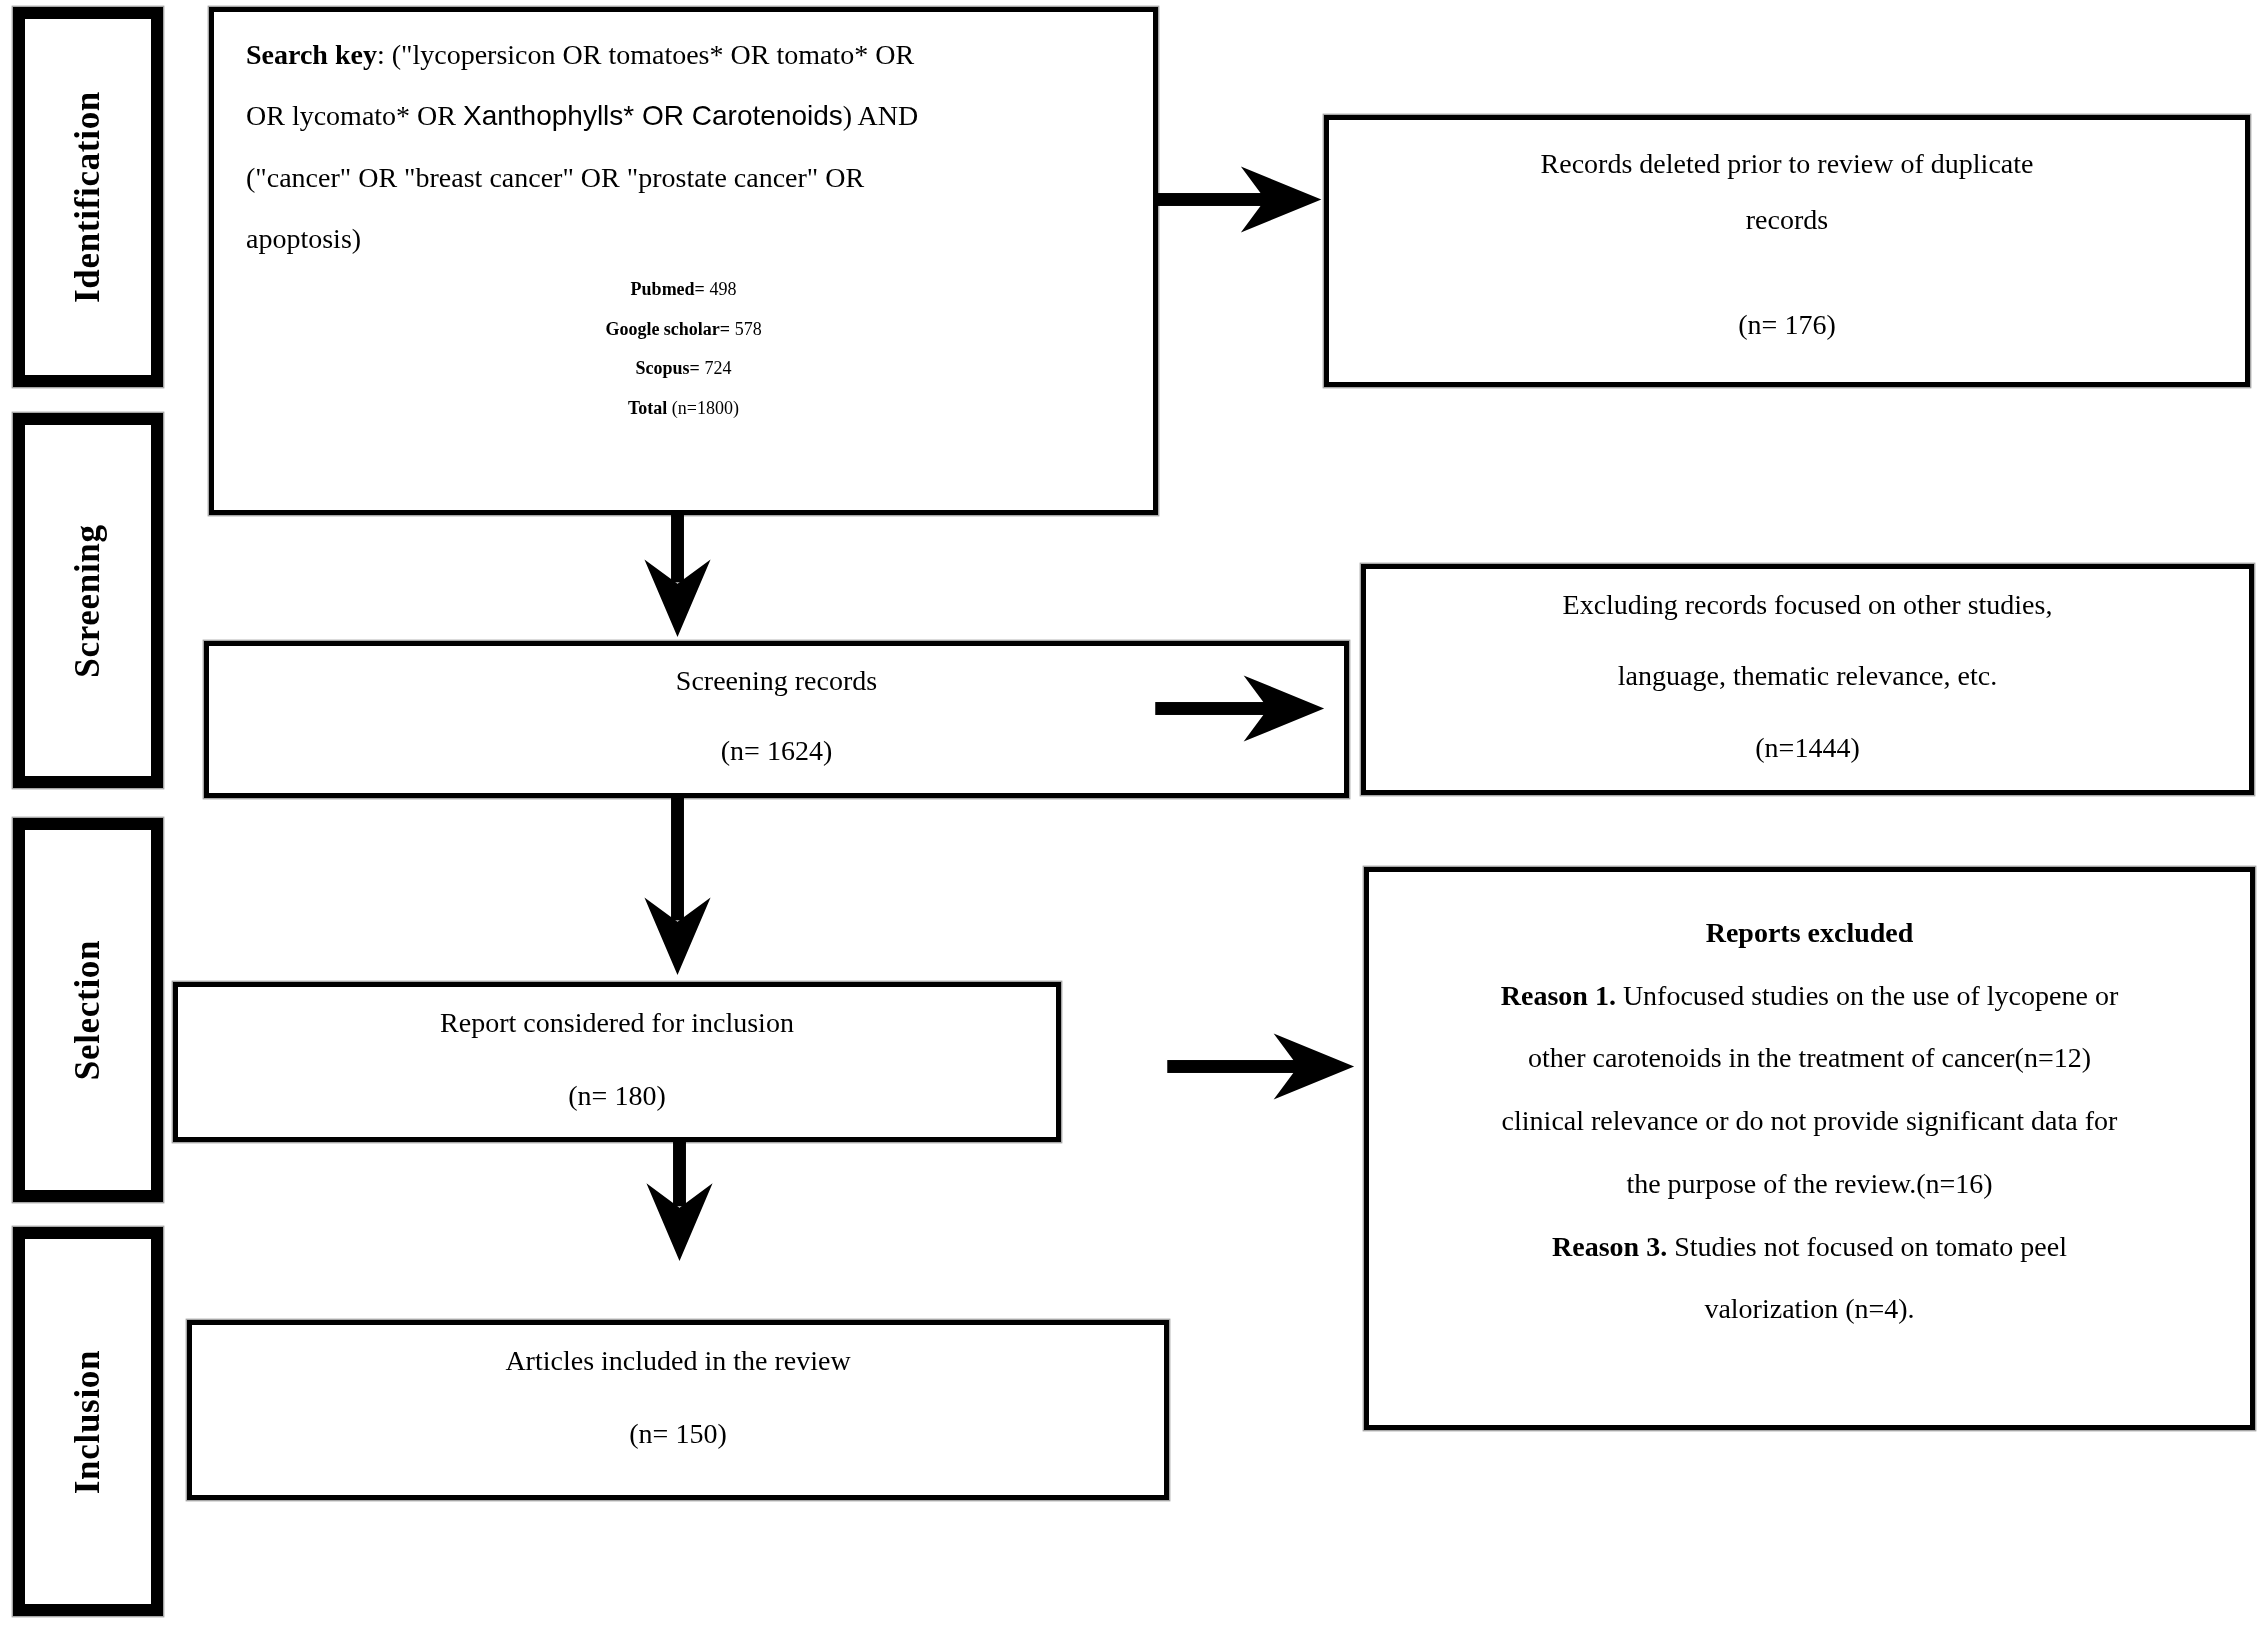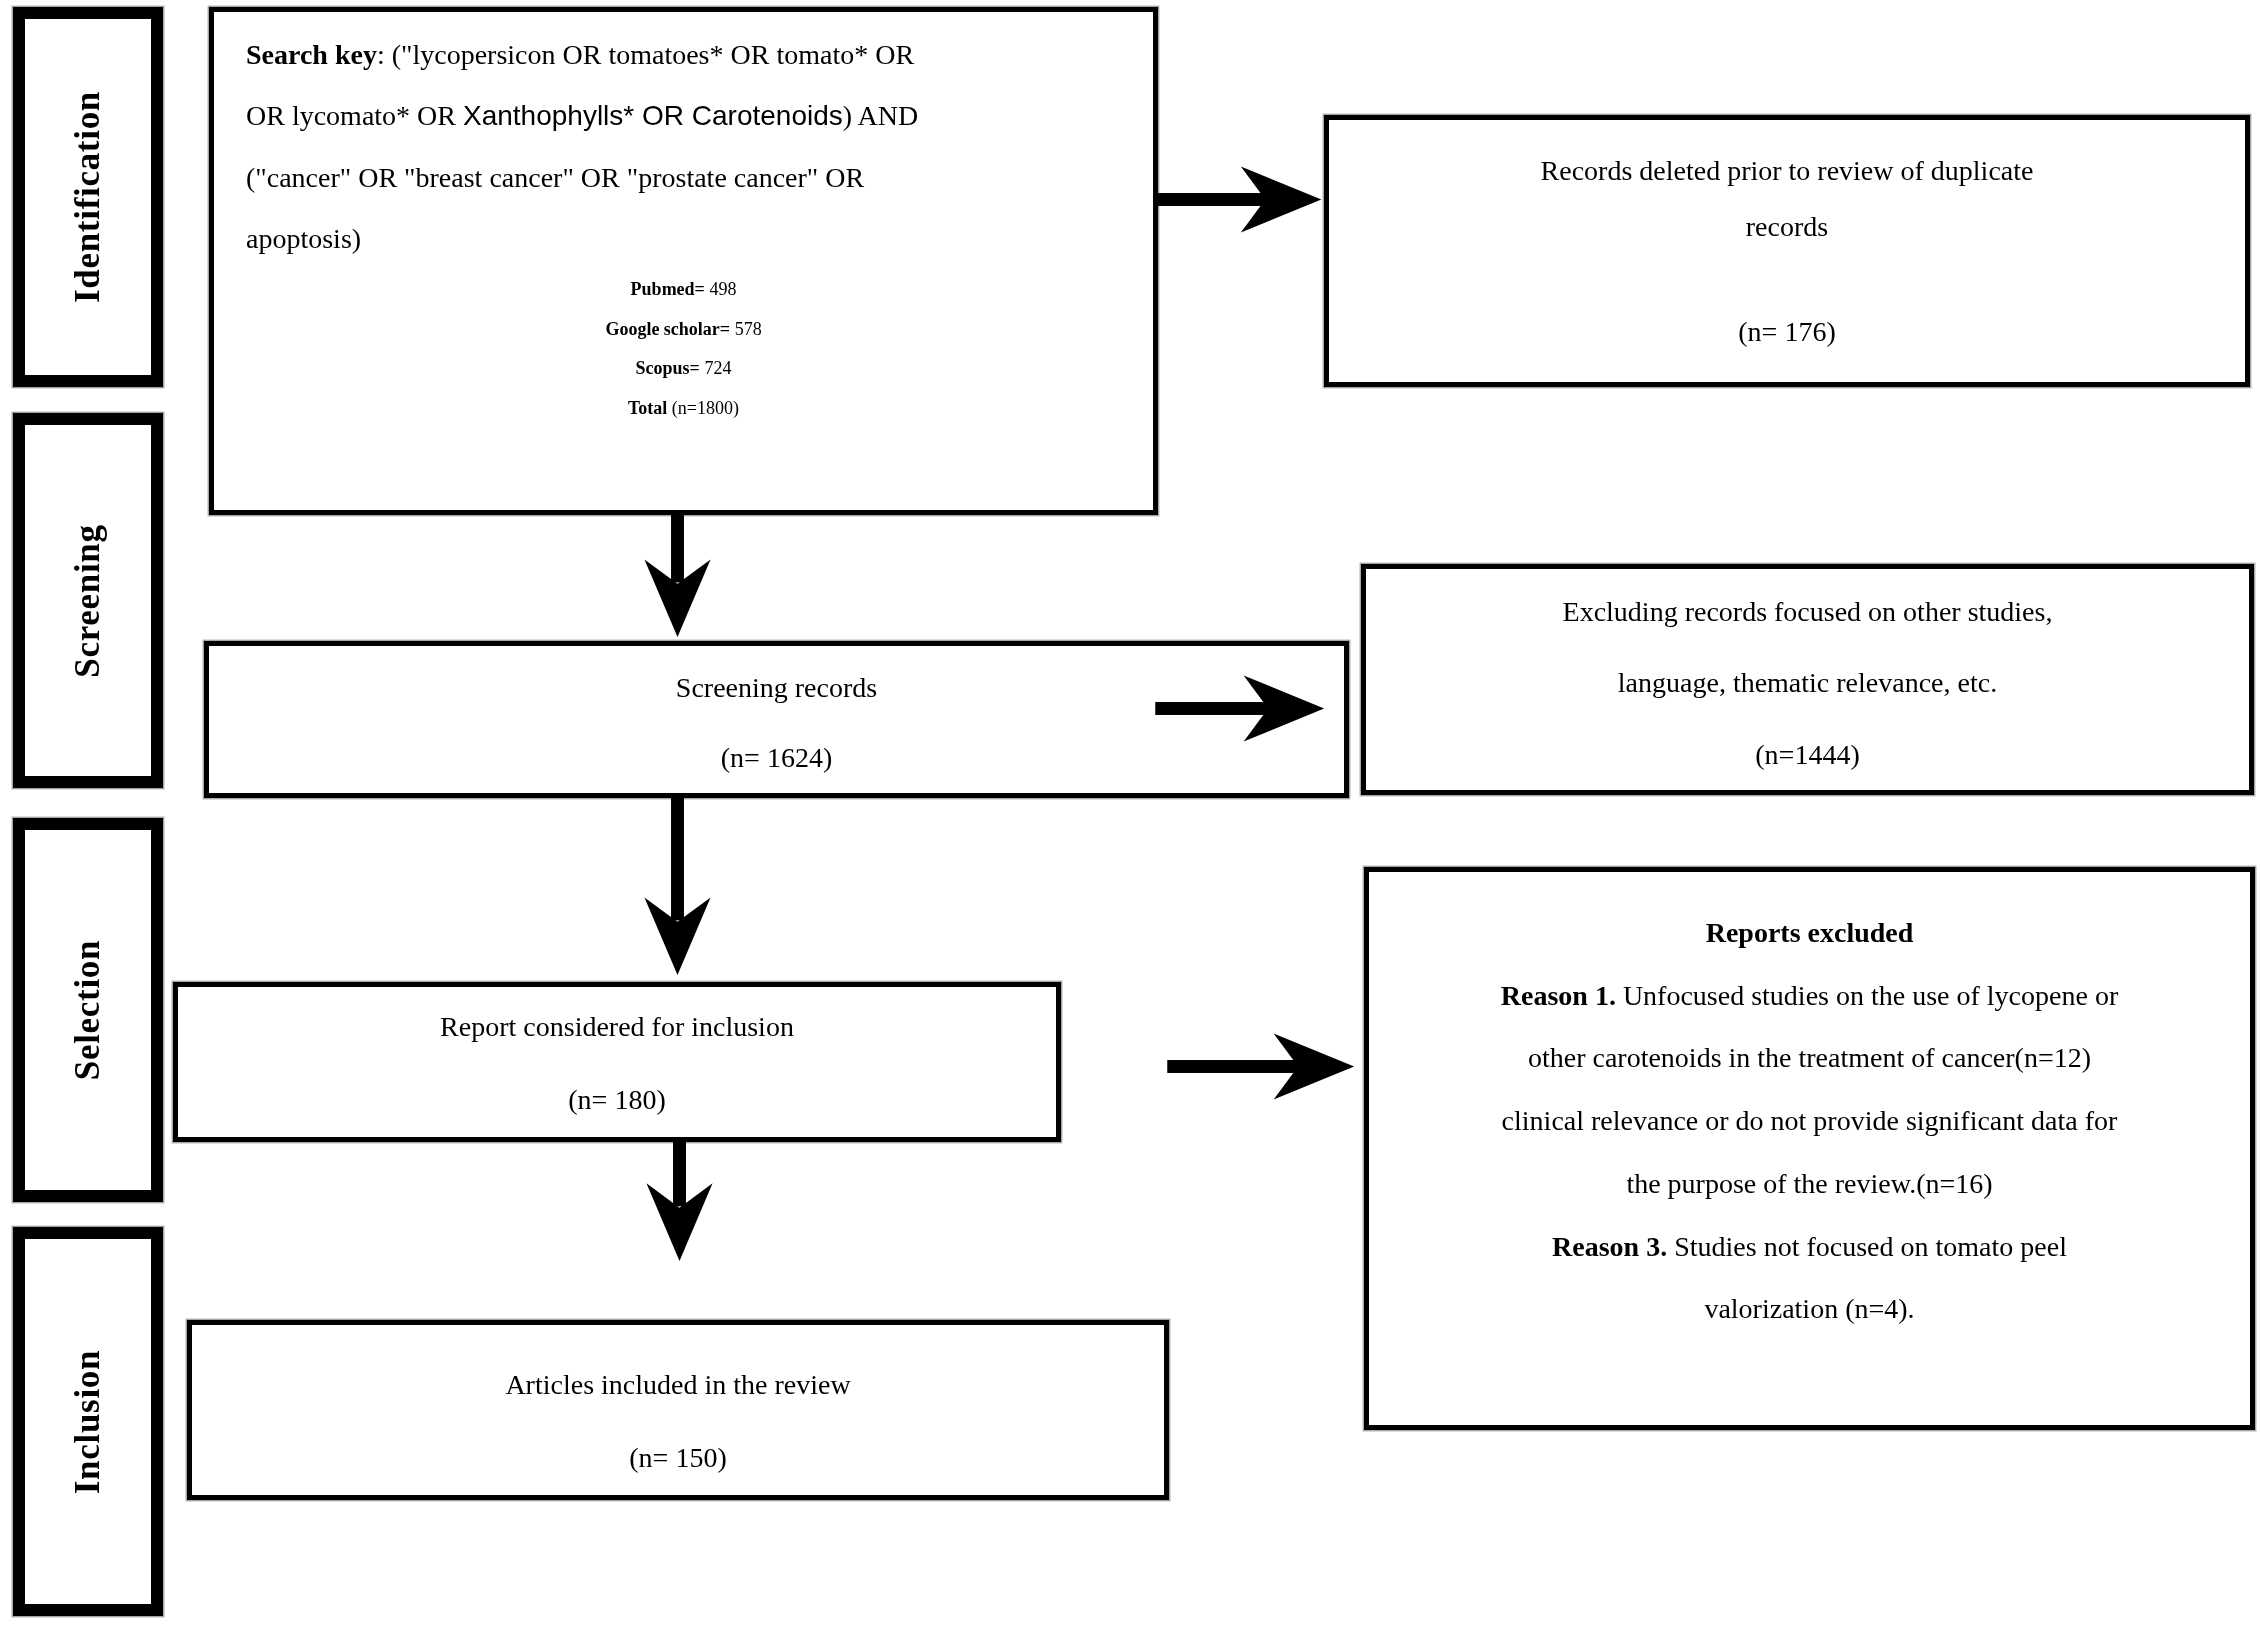--- a/index.html
+++ b/index.html
@@ -15,23 +15,23 @@
     border:12.2px solid #000;display:flex;align-items:center;justify-content:center;
     left:13px;width:150px;
   }
   .stage .vtext{
     transform:rotate(-90deg);white-space:nowrap;font-weight:bold;
     font-size:35px;letter-spacing:0.7px;
   }
   .ctext{text-align:center;}
   .search-body{font-size:28px;line-height:2.2;padding:11.5px 27px 0 32px;}
   .search-counts{font-size:18px;line-height:2.2;text-align:center;}
-  .dup-body{font-size:28px;line-height:2.0;text-align:center;padding-top:23px;}
+  .dup-body{font-size:28px;line-height:2.0;text-align:center;padding-top:16px;}
   .dup-n{margin-top:49px;font-family:Liberation Serif, serif;}
-  .flex-center{display:flex;flex-direction:column;align-items:center;justify-content:flex-end;}
+  .flex-center{display:flex;flex-direction:column;align-items:center;justify-content:flex-start;}
   .lh-big{font-size:28px;line-height:2.5;}
   .lh-big2{font-size:28px;line-height:2.55;}
   .lh-big3{font-size:28px;line-height:2.6;}
   .rex-body{font-size:28px;line-height:2.24;text-align:center;padding-top:30px;}
   b{font-weight:bold;}
   .sans{font-family:"Liberation Sans", sans-serif;}
   svg.arrow{position:absolute;display:block;}
   svg.arrow *{fill:#000;stroke:none;}
 </style>
 </head>

